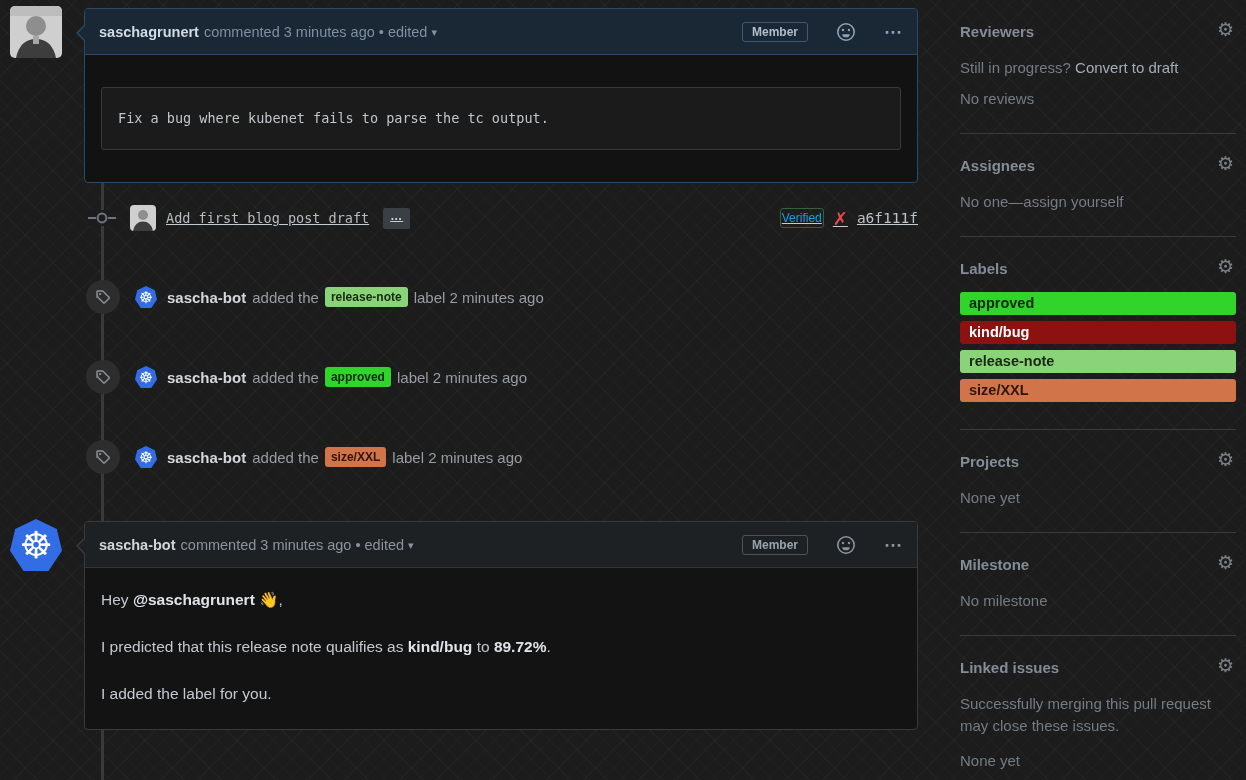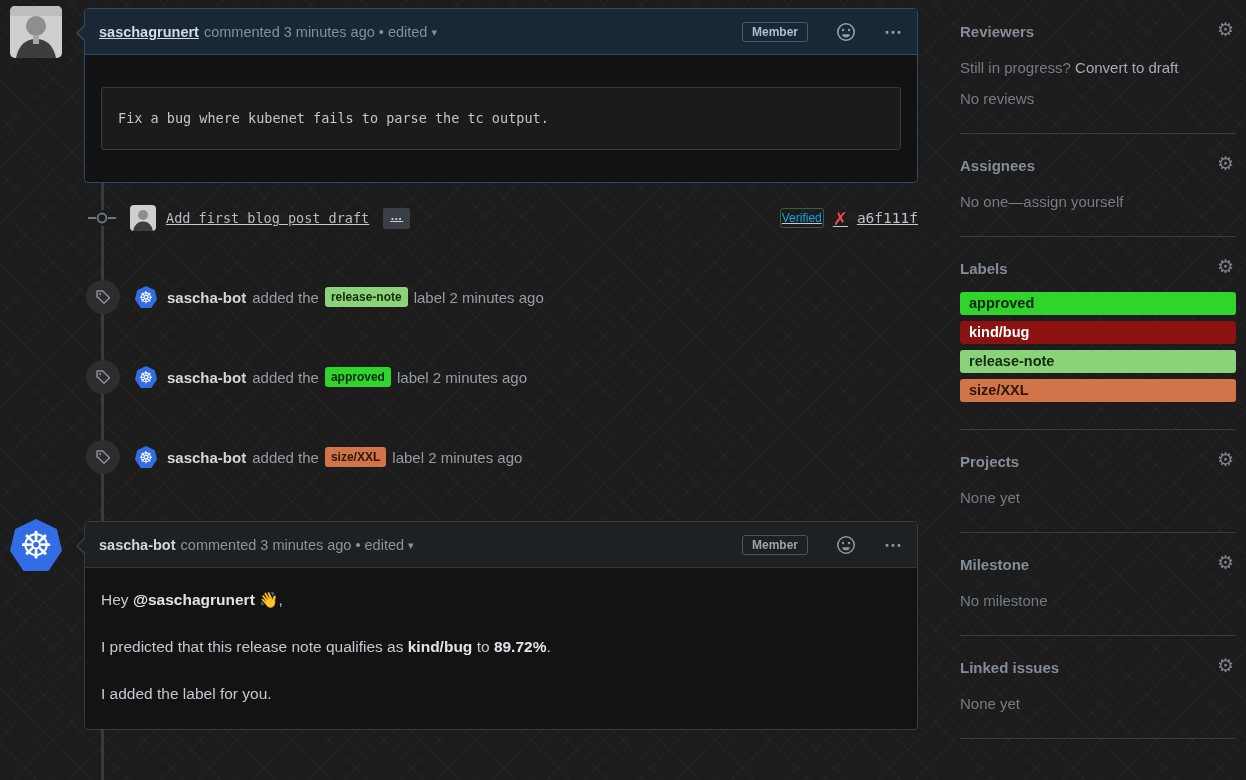--- a/index.html
+++ b/index.html
@@ -28,21 +28,21 @@
   .c-meta { margin-right:4px; }
   .c-edited { margin-right:4px; }
   .c-caret { font-size:11px; position:relative; top:1px; cursor:pointer; }
   .c-right { margin-left:auto; display:flex; align-items:center; gap:28px;justify-content:center; }
   .badge { font-size:12px; font-weight:bold; border:1px solid; border-radius:3px; padding:2px 9px; }
   .kebab { font-size:18px; font-weight:bold; letter-spacing:1px; cursor:pointer; line-height:10px; }
   .smiley { cursor:pointer; display:flex; }
 
   .comment1 { top:8px; border:1px solid #2c4a66; background:#121212; }
   .comment1 .c-header { background:#1a2735; border-bottom:1px solid #2c4a66; }
-  .comment1 .c-author { color:#d2dbe4;text-decoration:underline; }
+  .comment1 .c-author { color:#d2dbe4; }
   .comment1 .c-meta, .comment1 .c-edited, .comment1 .c-caret { color:#7e90a2; }
   .comment1 .badge { color:#aebecd; border-color:#3d5a77; }
   .comment1 .c-right { color:#8da3b8; }
   .comment1 .caret-out { border-right:9px solid #2c4a66; }
   .comment1 .caret-in { border-right:8px solid #1a2735; }
 
   .comment2 { top:521px; border:1px solid #3a3a3a; background:#131313; }
   .comment2 .c-header { background:#1e2124; border-bottom:1px solid #343434; }
   .comment2 .c-author { color:#d2d6da; }
   .comment2 .c-meta, .comment2 .c-edited, .comment2 .c-caret { color:#8b949e; }
@@ -293,15 +293,16 @@
 
   <div class="sb-section">
     <div class="sb-title">Milestone</div>
     <span class="sb-gear">⚙</span>
     <div class="sb-text">No milestone</div>
   </div>
 
   <div class="sb-section">
     <div class="sb-title">Linked issues</div>
     <span class="sb-gear">⚙</span>
+    <div class="sb-text" style="margin-bottom:13px">Successfully merging this pull request may close these issues.</div>
     <div class="sb-text">None yet</div>
   </div>
 </div>
 
 </body></html>

